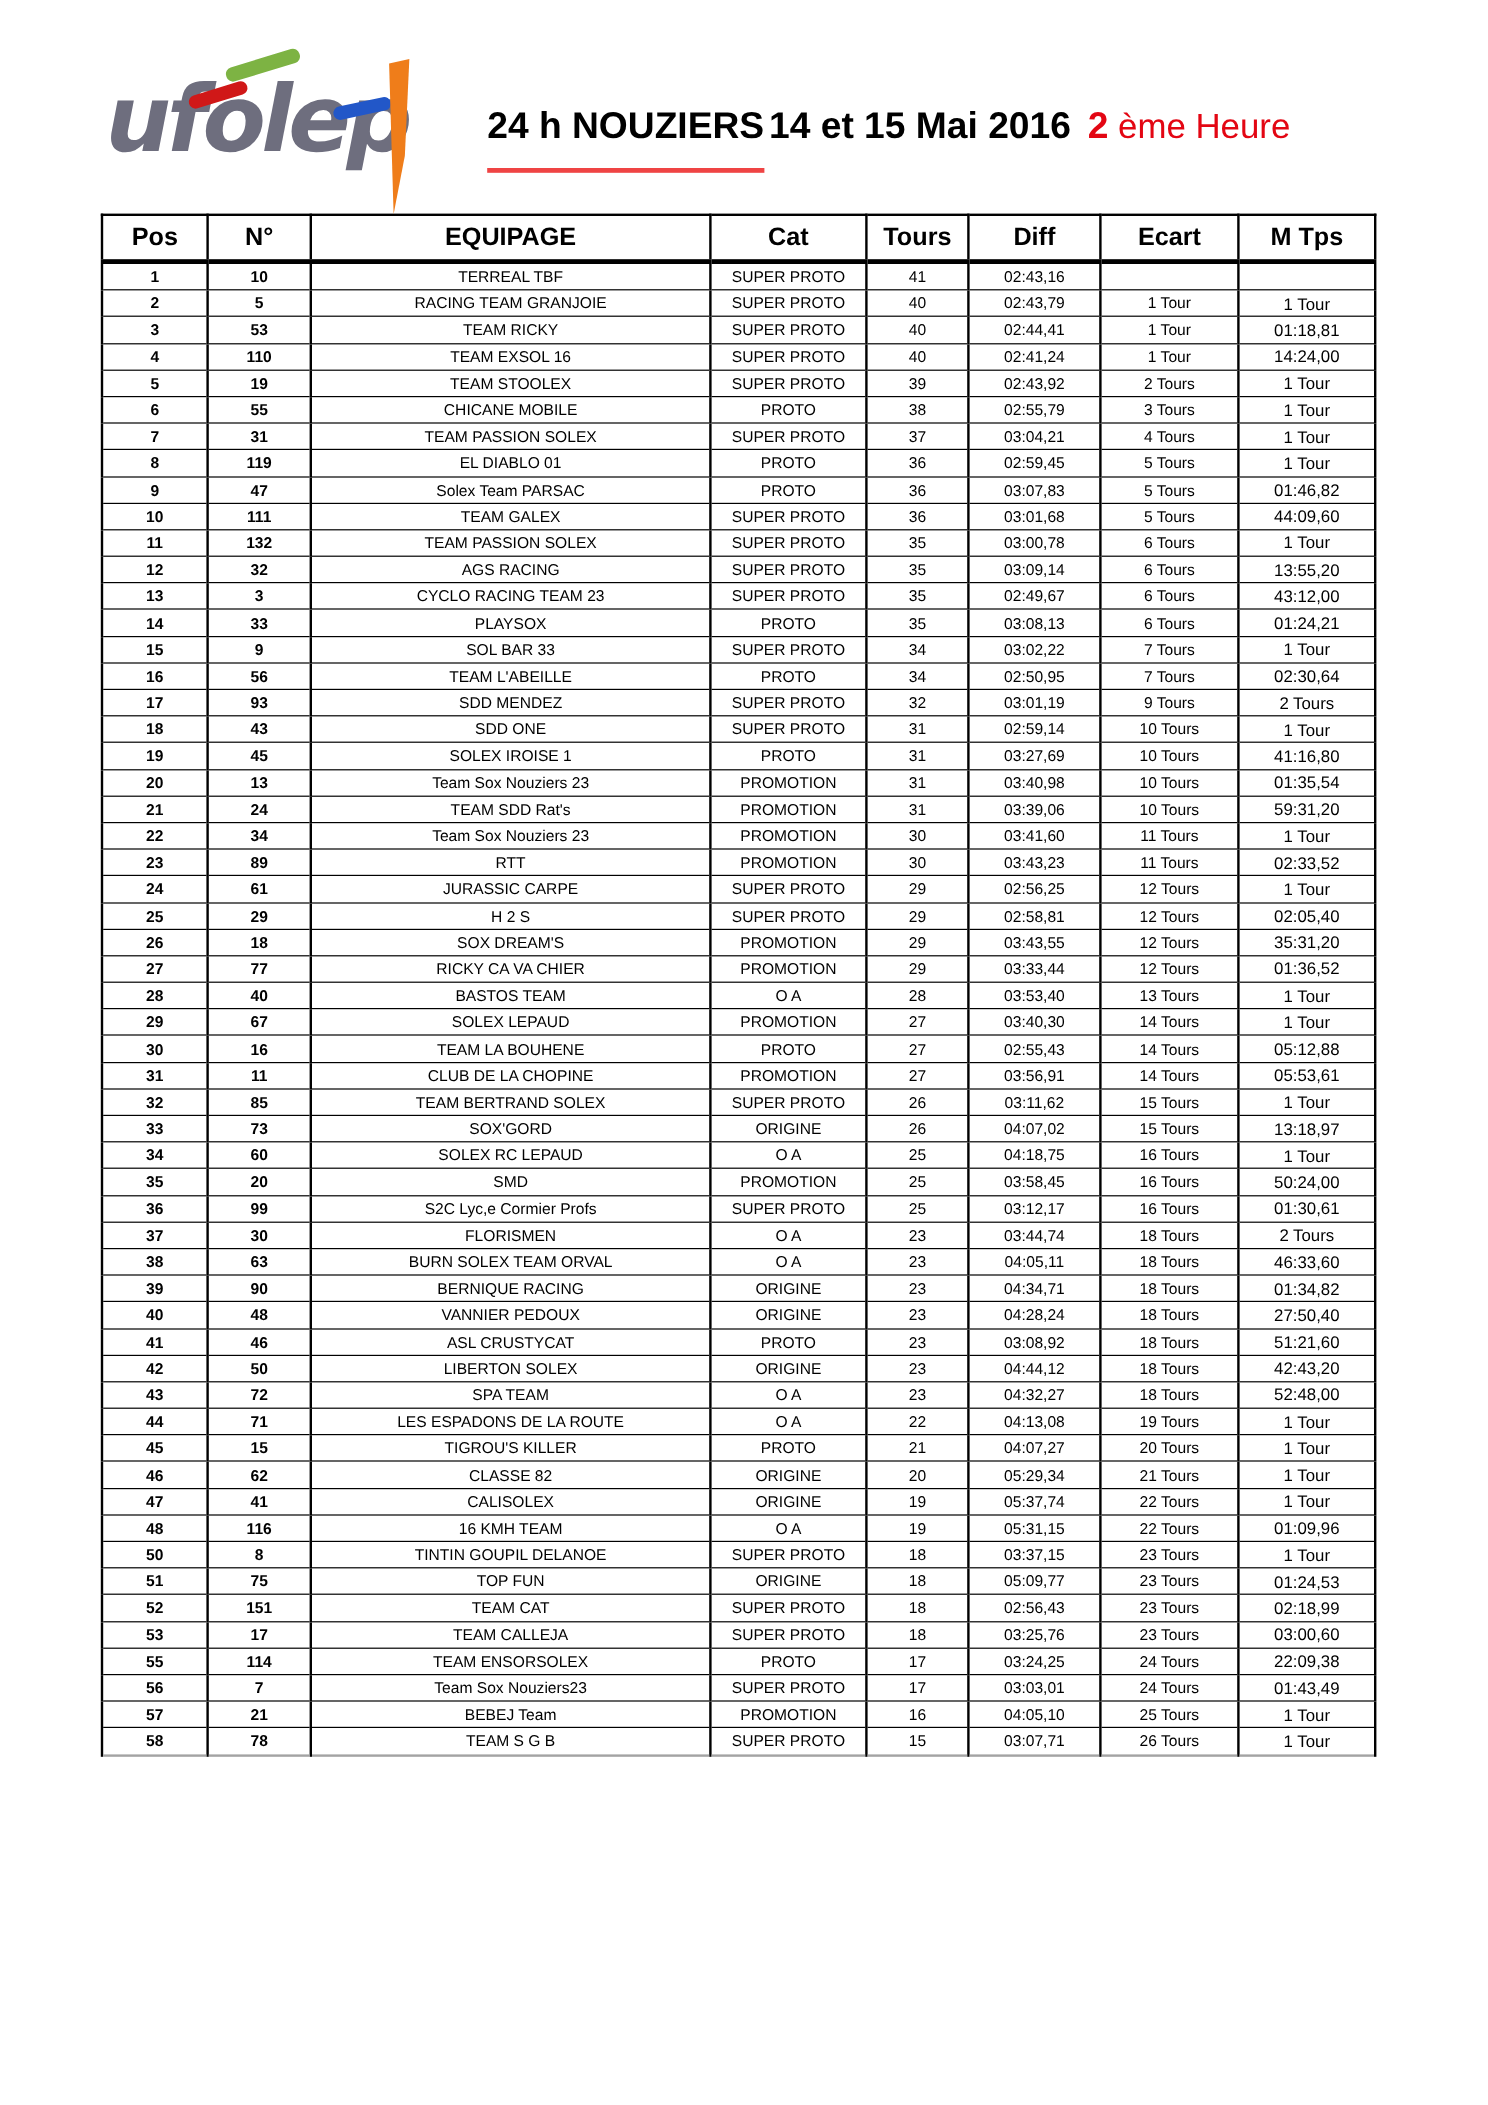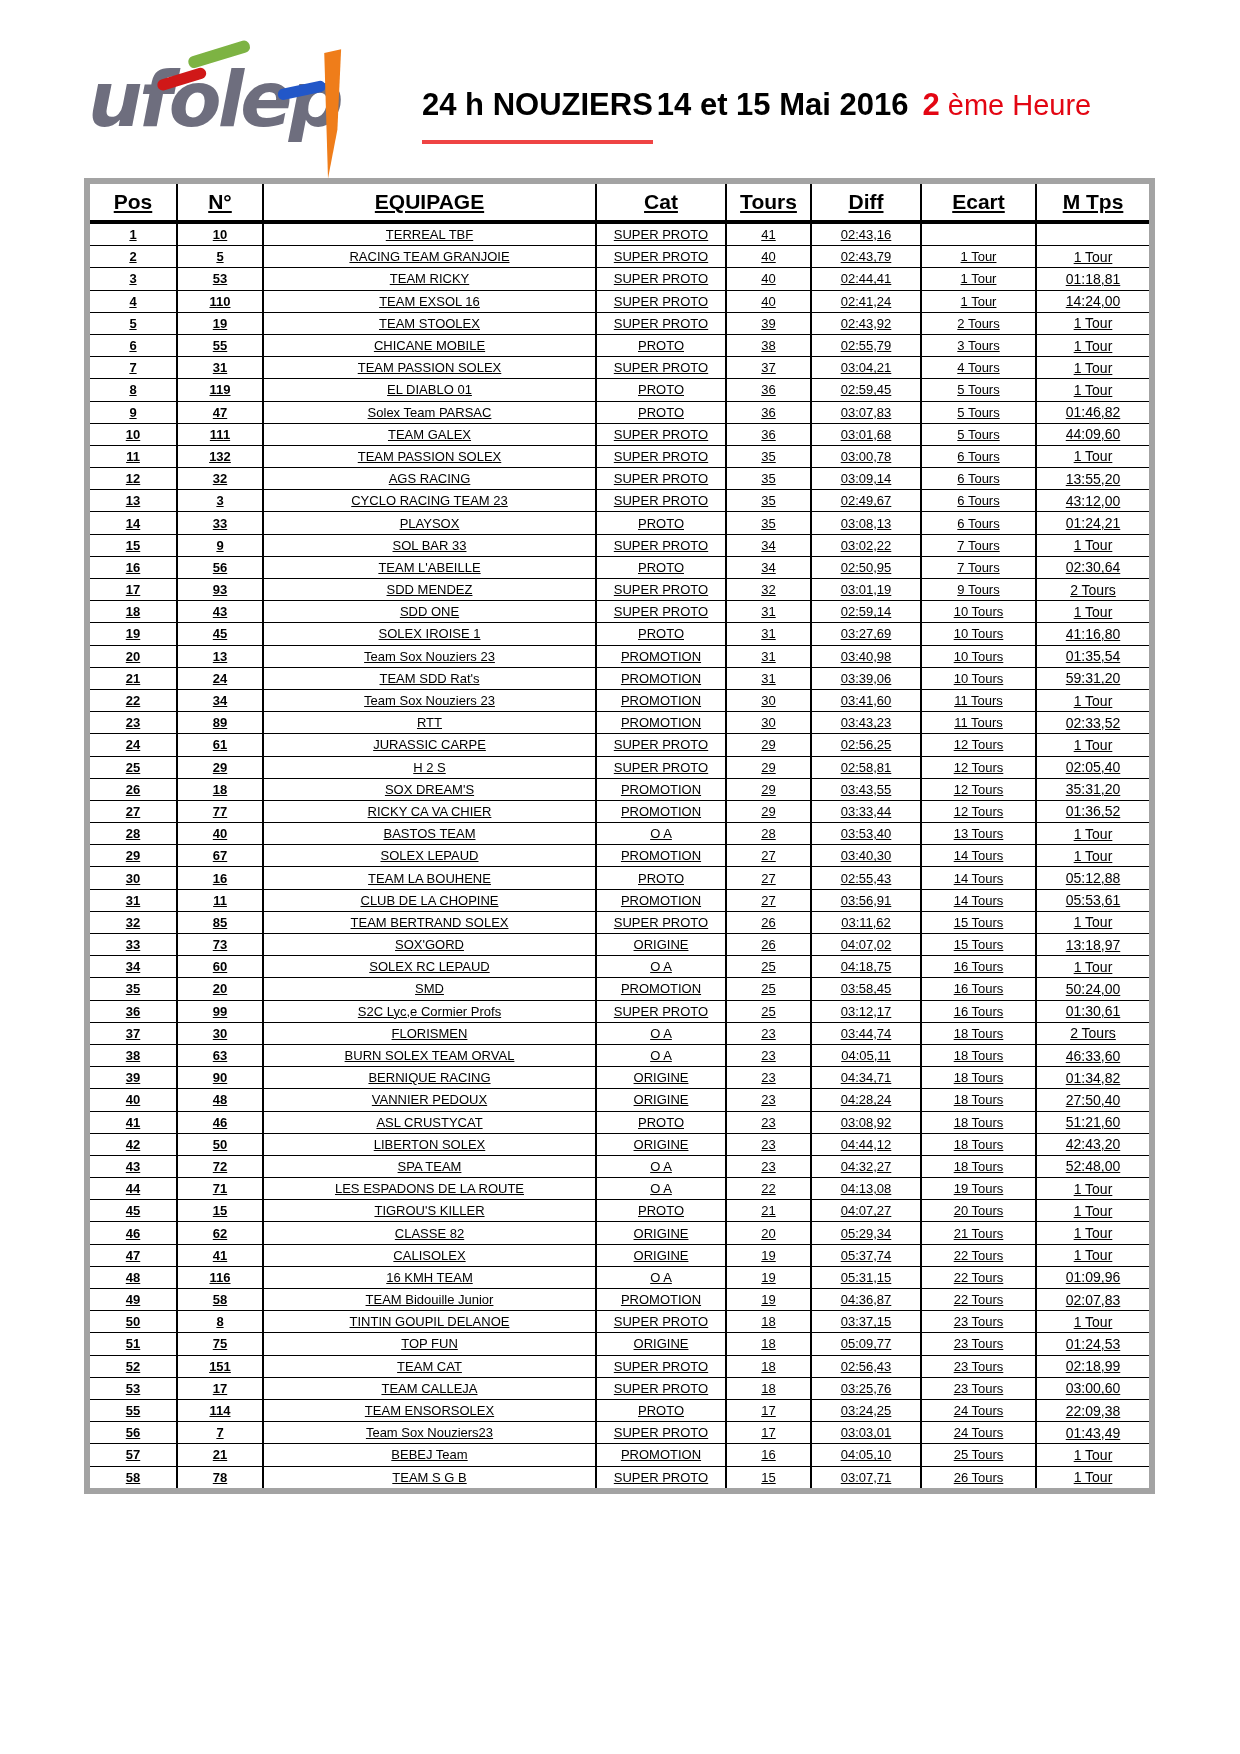--- a/index.html
+++ b/index.html
@@ -3,38 +3,37 @@
 <meta charset="utf-8">
 <style>
   html,body{margin:0;padding:0;background:#ffffff;}
   body{
     width:1240px;height:1754px;
     font-family:"Liberation Sans","DejaVu Sans",sans-serif;
     color:#000;position:relative;overflow:hidden;
   }
   .page-header{
     display:flex;align-items:center;
-    margin:42px 0 0 88px;height:120px;gap:16px;
+    margin:42px 0 0 88px;height:120px;
   }
   .logo-svg{width:300px;height:150px;flex:0 0 auto;margin-top:18px;}
   .title-block{
     margin-left:18px;margin-top:6px;
     font-size:31px;font-weight:bold;white-space:nowrap;
   }
   .title-event{
     border-bottom:4px solid #ef4444;padding-bottom:18px;
   }
   .title-date{margin-left:4px;}
   .title-hour{color:var(--accent_red,#e30613);margin-left:14px;}
   .title-hour .hour-rest{font-weight:normal;font-size:29px;text-align:center;}
   table.results{
     border-collapse:collapse;table-layout:fixed;
     margin:16px 0 0 84px;width:1063px;
-    border:6px solid #a3a3a3;
-    text-decoration:underline;
+    border:2px solid #a3a3a3;
   }
   th{
     border:2px solid #000;border-bottom:4px solid #000;
     font-size:21px;font-weight:bold;height:36px;
     padding:0;text-align:center;background:#fff;
   }
   td{
     border-left:2px solid #000;border-right:2px solid #000;
     border-top:1px solid #000;border-bottom:1px solid #000;
     height:21.2px;padding:0 2px;text-align:center;
@@ -552,30 +551,20 @@
         <td class="c0">48</td>
         <td class="c1">116</td>
         <td class="c2">16 KMH TEAM</td>
         <td class="c3">O A</td>
         <td class="c4">19</td>
         <td class="c5">05:31,15</td>
         <td class="c6">22 Tours</td>
         <td class="c7">01:09,96</td>
       </tr>
       <tr>
-        <td class="c0">49</td>
-        <td class="c1">58</td>
-        <td class="c2">TEAM Bidouille Junior</td>
-        <td class="c3">PROMOTION</td>
-        <td class="c4">19</td>
-        <td class="c5">04:36,87</td>
-        <td class="c6">22 Tours</td>
-        <td class="c7">02:07,83</td>
-      </tr>
-      <tr>
         <td class="c0">50</td>
         <td class="c1">8</td>
         <td class="c2">TINTIN GOUPIL DELANOE</td>
         <td class="c3">SUPER PROTO</td>
         <td class="c4">18</td>
         <td class="c5">03:37,15</td>
         <td class="c6">23 Tours</td>
         <td class="c7">1 Tour</td>
       </tr>
       <tr>

